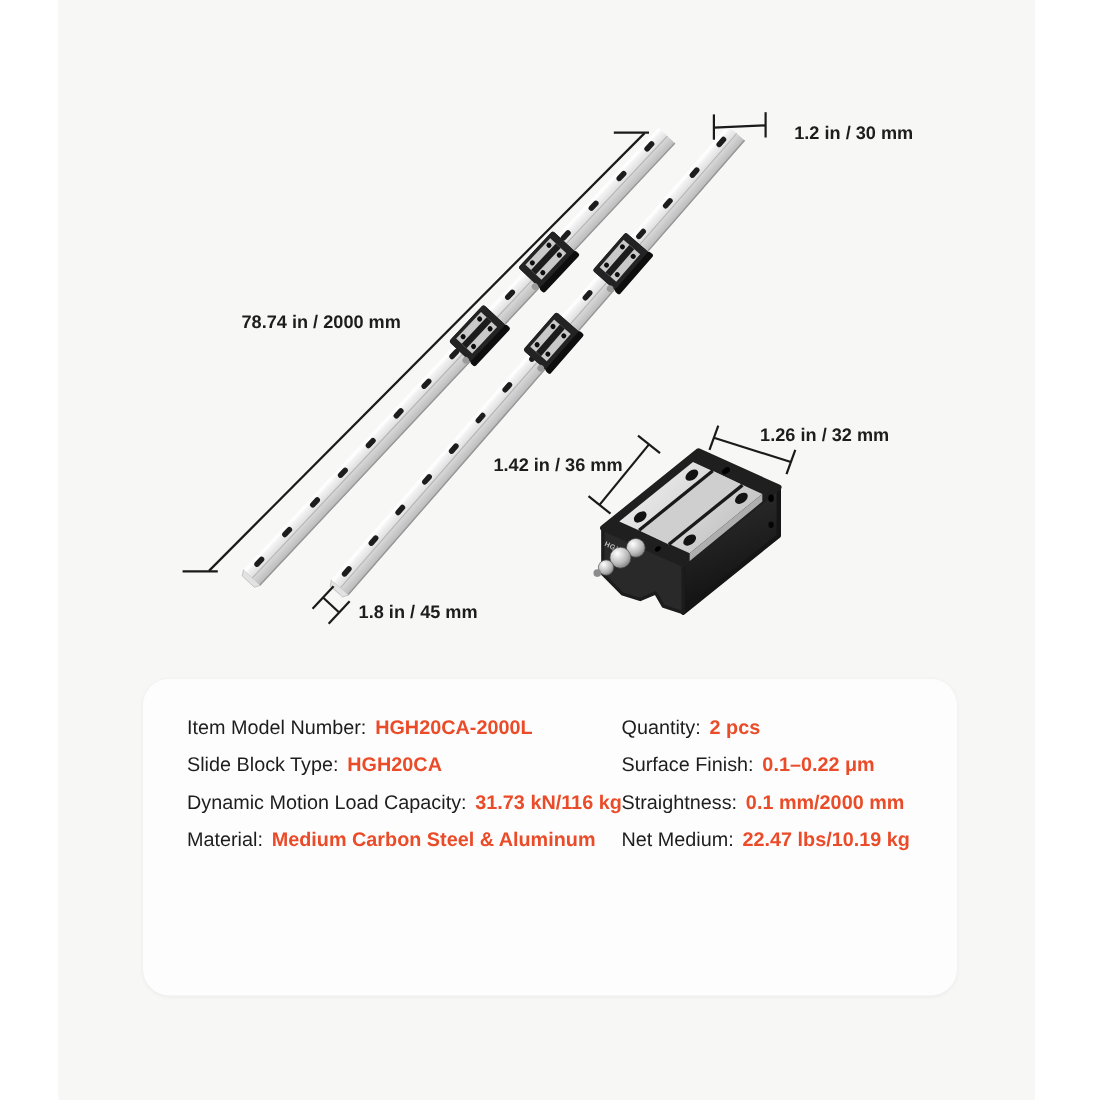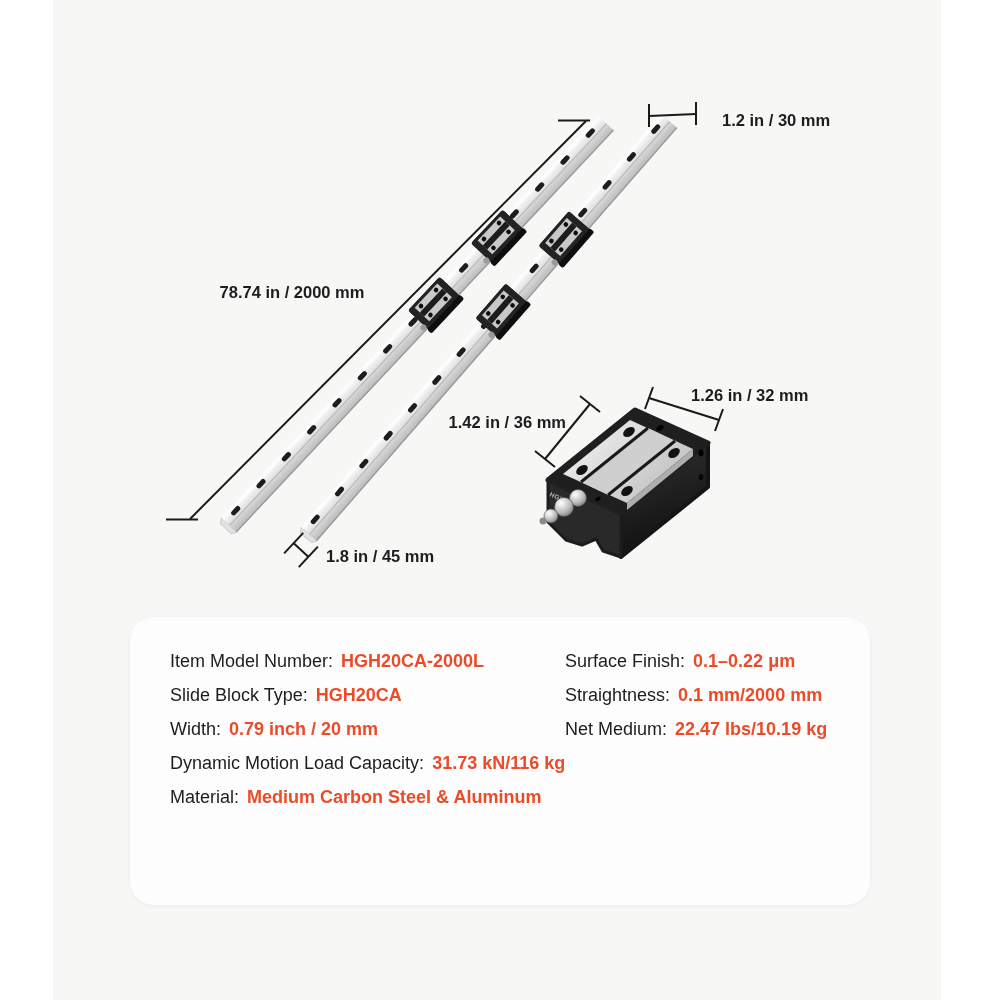--- a/index.html
+++ b/index.html
@@ -165,30 +165,30 @@
 
 <div class="spec-card">
   <div class="col col-left">
     <div class="spec-row">
       <span class="lbl">Item Model Number:</span><span class="val">HGH20CA-2000L</span>
     </div>
     <div class="spec-row">
       <span class="lbl">Slide Block Type:</span><span class="val">HGH20CA</span>
     </div>
     <div class="spec-row">
-      <span class="lbl">Width:</span><span class="val">0.79 inch / 20 mm</span>
-    </div>
-    <div class="spec-row">
       <span class="lbl">Dynamic Motion Load Capacity:</span><span class="val">31.73 kN/116 kg</span>
     </div>
     <div class="spec-row">
       <span class="lbl">Material:</span><span class="val">Medium Carbon Steel &amp; Aluminum</span>
     </div>
   </div>
   <div class="col col-right">
+    <div class="spec-row">
+      <span class="lbl">Quantity:</span><span class="val">2 pcs</span>
+    </div>
     <div class="spec-row">
       <span class="lbl">Surface Finish:</span><span class="val">0.1–0.22 μm</span>
     </div>
     <div class="spec-row">
       <span class="lbl">Straightness:</span><span class="val">0.1 mm/2000 mm</span>
     </div>
     <div class="spec-row">
       <span class="lbl">Net Medium:</span><span class="val">22.47 lbs/10.19 kg</span>
     </div>
   </div>

